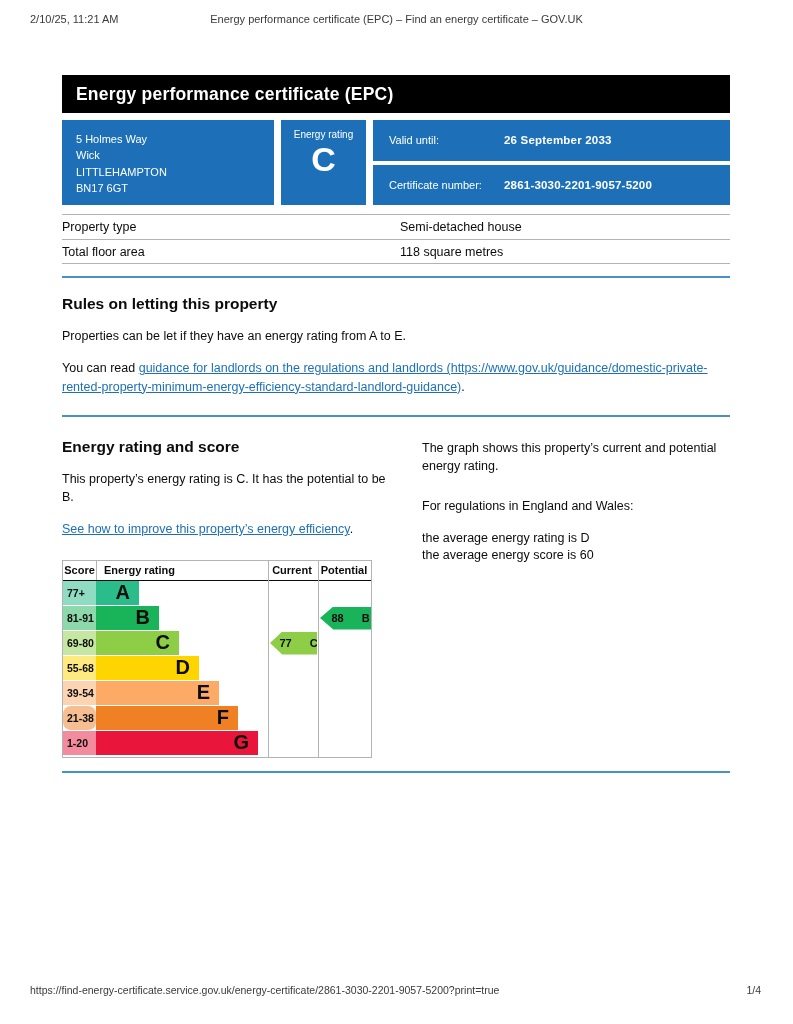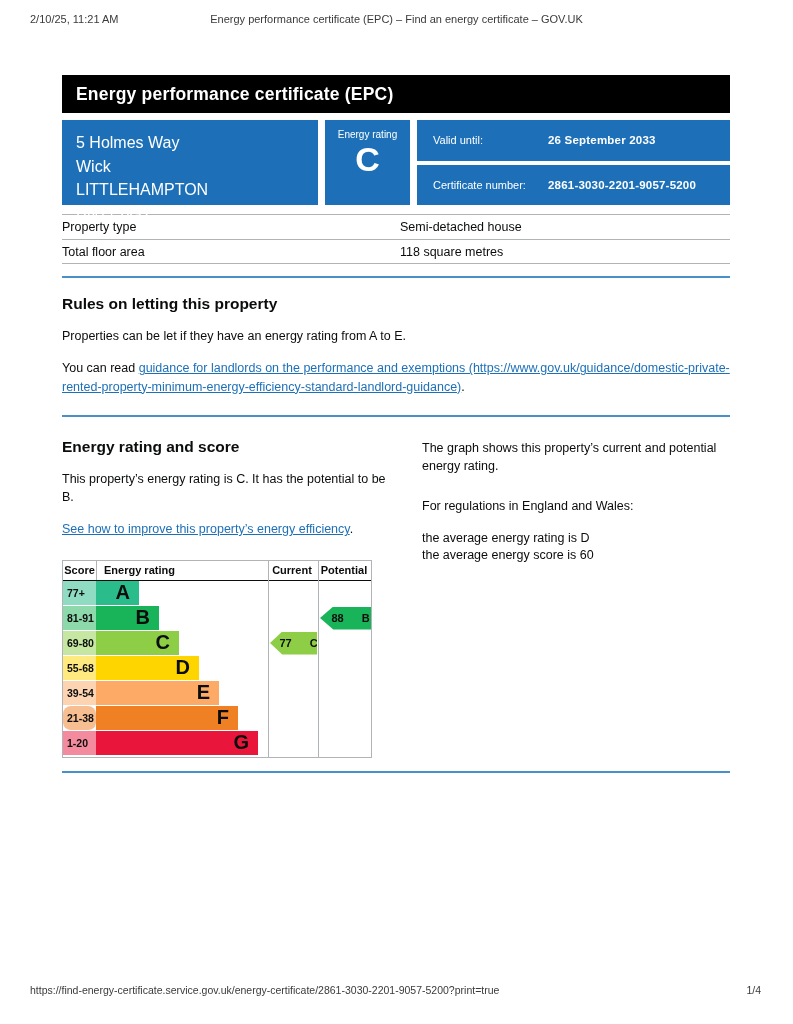--- a/index.html
+++ b/index.html
@@ -19,21 +19,21 @@
   .print-footer .page-num { position: absolute; right: 32px; top: 0; }
 
   
   .content { position: absolute; left: 62px; top: 68px; width: 668px; }
 
   .banner { background: #000; color: #fff; height: 38px; display: flex; align-items: center;
     padding-left: 14px; font-size: 17.5px; font-weight: bold; letter-spacing: .2px; margin-top: 7px; }
 
   .summary-row { display: flex; margin-top: 7px; height: 85px; gap: 7px; }
   .bluebox { background: #1d70b8; color: #fff; }
-  .address-box { width: 256px; padding: 11px 14px; font-size: 16px; line-height: 1.48; }
+  .address-box { width: 212px; padding: 11px 14px; font-size: 11px; line-height: 1.48; }
   .rating-box { width: 85px; display: flex; flex-direction: column; align-items: center; padding-top: 9px; }
   .rating-box .lbl { font-size: 10px; }
   .rating-box .val { font-size: 34px; font-weight: bold; line-height: 1.15; }
   .meta-col { flex: 1; display: flex; flex-direction: column; gap: 4px; }
   .meta-box { flex: 1; display: flex; align-items: center; padding-left: 16px; font-size: 11px; }
   .meta-box .lbl { width: 115px; }
   .meta-box .val { font-weight: bold; font-size: 11.5px; letter-spacing: .2px; }
 
   .prop-table { margin-top: 9px; font-size: 12.5px; }
   .prop-row { display: flex; align-items: center; height: 25px; border-top: 1px solid #b1b4b6; }
@@ -126,21 +126,21 @@
       <span class="lbl">Total floor area</span>
       <span class="val">118 square metres</span>
     </div>
   </div>
 
   <hr class="blue-rule">
 
   <h2 class="section-h">Rules on letting this property</h2>
   <p class="body-p">Properties can be let if they have an energy rating from A to E.</p>
   <p class="body-p">
-    <span>You can read </span><a class="link" href="#">guidance for landlords on the performance and exemptions (https://www.gov.uk/guidance/domestic-private-rented-property-minimum-energy-efficiency-standard-landlord-guidance)</a><span>.</span>
+    <span>You can read </span><a class="link" href="#">guidance for landlords on the regulations and landlords (https://www.gov.uk/guidance/domestic-private-rented-property-minimum-energy-efficiency-standard-landlord-guidance)</a><span>.</span>
   </p>
 
   <hr class="blue-rule rule-2">
 
   <div class="two-col">
     <div class="col-left">
       <h2 class="section-h">Energy rating and score</h2>
       <p class="body-p">This property’s energy rating is C. It has the potential to be B.</p>
       <p class="body-p">
         <a class="link" href="#">See how to improve this property’s energy efficiency</a><span>.</span>

